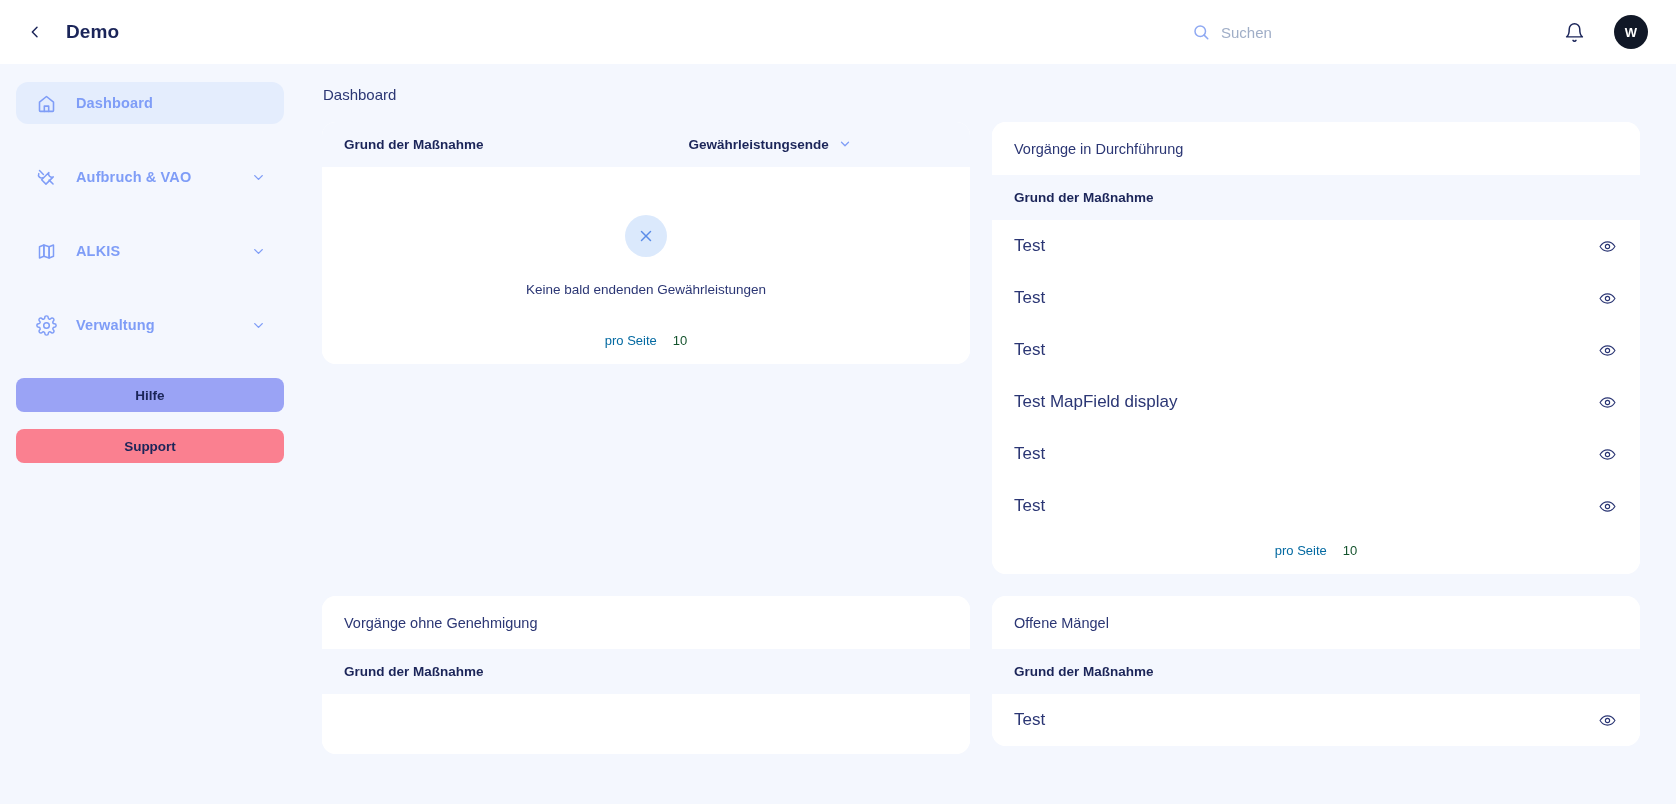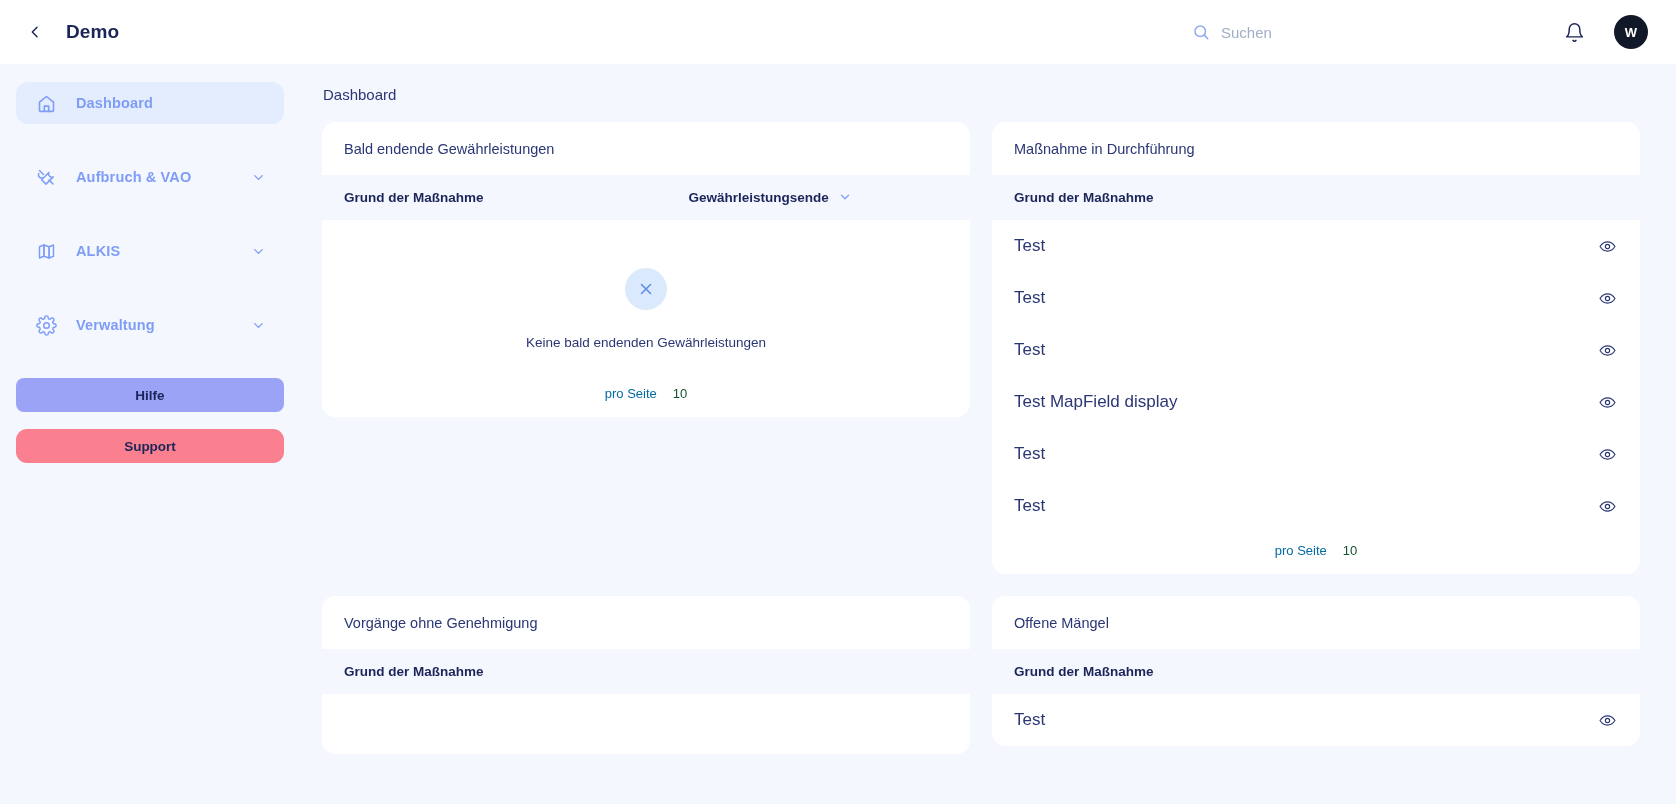--- a/index.html
+++ b/index.html
@@ -86,21 +86,21 @@
 
   .side-btn {
     height: 34px; border-radius: 8px;
     display: flex; align-items: center; justify-content: center;
     font-size: 13.5px; font-weight: bold;
     cursor: pointer; border: none;
     font-family: "Liberation Sans", sans-serif;
     width: 100%;
   }
   .btn-help { background: #9aa3f5; color: #1b2559; margin-top: 14px; }
-  .btn-support { background: #fa8090; color: #1b2559; margin-top: 17px; border-radius: 11px; }
+  .btn-support { background: #fa8090; color: #1b2559; margin-top: 17px; }
 
   
   .main {
     flex: 1 1 auto;
     padding: 22px 36px 0 22px;
     overflow: hidden;
   }
   .page-title {
     font-size: 15px; color: #2b3674;
     margin-bottom: 19px; margin-left: 1px;
@@ -269,21 +269,20 @@
     <button class="side-btn btn-help">Hilfe</button>
     <button class="side-btn btn-support">Support</button>
   </div>
 
   <div class="main">
     <div class="page-title">Dashboard</div>
 
     <div class="grid">
 
       <div class="card">
-        <div class="card-head">Bald endende Gewährleistungen</div>
         <div class="card-colhead">
           <span class="col-left">Grund der Maßnahme</span>
           <span class="col-right">
             <span>Gewährleistungsende</span>
             <svg width="14" height="14" viewBox="0 0 24 24" fill="none" stroke="#7f9df7" stroke-width="2.2" stroke-linecap="round" stroke-linejoin="round">
               <polyline points="6 9 12 15 18 9"></polyline>
               </svg>
           </span>
         </div>
         <div class="empty">
@@ -295,21 +294,21 @@
           </span>
           <span class="empty-text">Keine bald endenden Gewährleistungen</span>
         </div>
         <div class="pager">
           <span class="pager-label">pro Seite</span>
           <span class="pager-value">10</span>
         </div>
       </div>
 
       <div class="card">
-        <div class="card-head">Maßnahme in Durchführung</div>
+        <div class="card-head">Vorgänge in Durchführung</div>
         <div class="card-colhead">
           <span class="col-left">Grund der Maßnahme</span>
         </div>
         <div class="rows">
           <div class="row">
             <span class="row-label">Test</span>
             <span class="eye-btn">
               <svg width="17" height="17" viewBox="0 0 24 24" fill="none" stroke="#2b3674" stroke-width="1.6">
                   <path d="M1.5 12S5.5 5.5 12 5.5 22.5 12 22.5 12 18.5 18.5 12 18.5 1.5 12 1.5 12z"></path>
                   <circle cx="12" cy="12" r="3"></circle>

